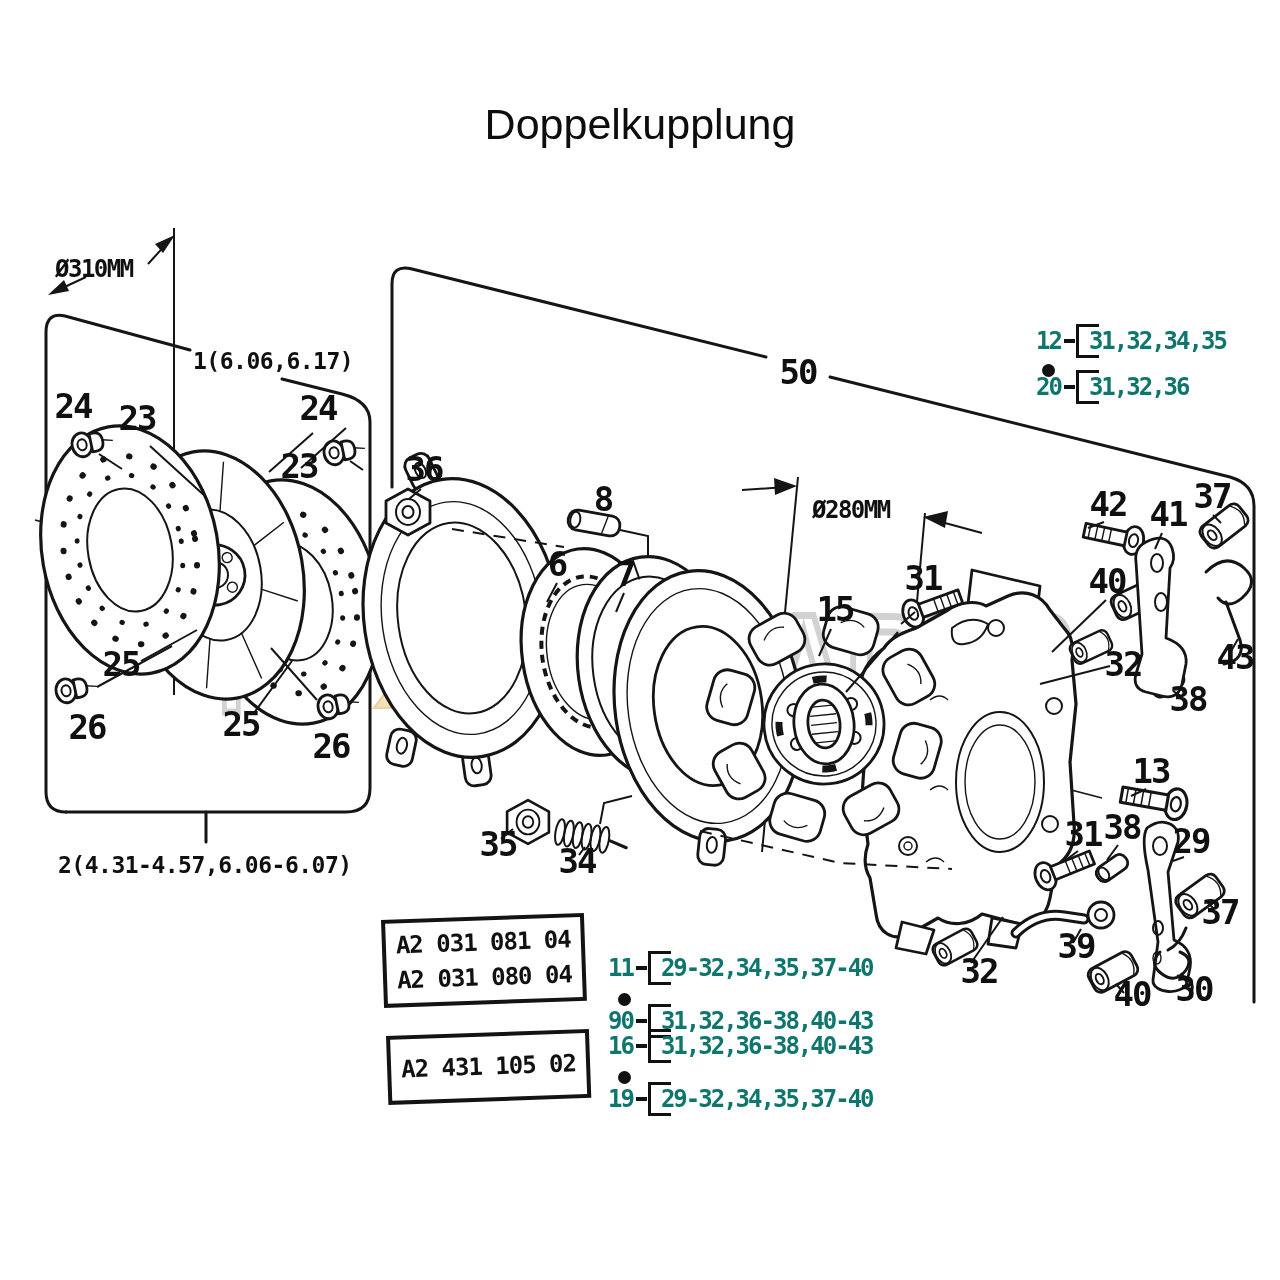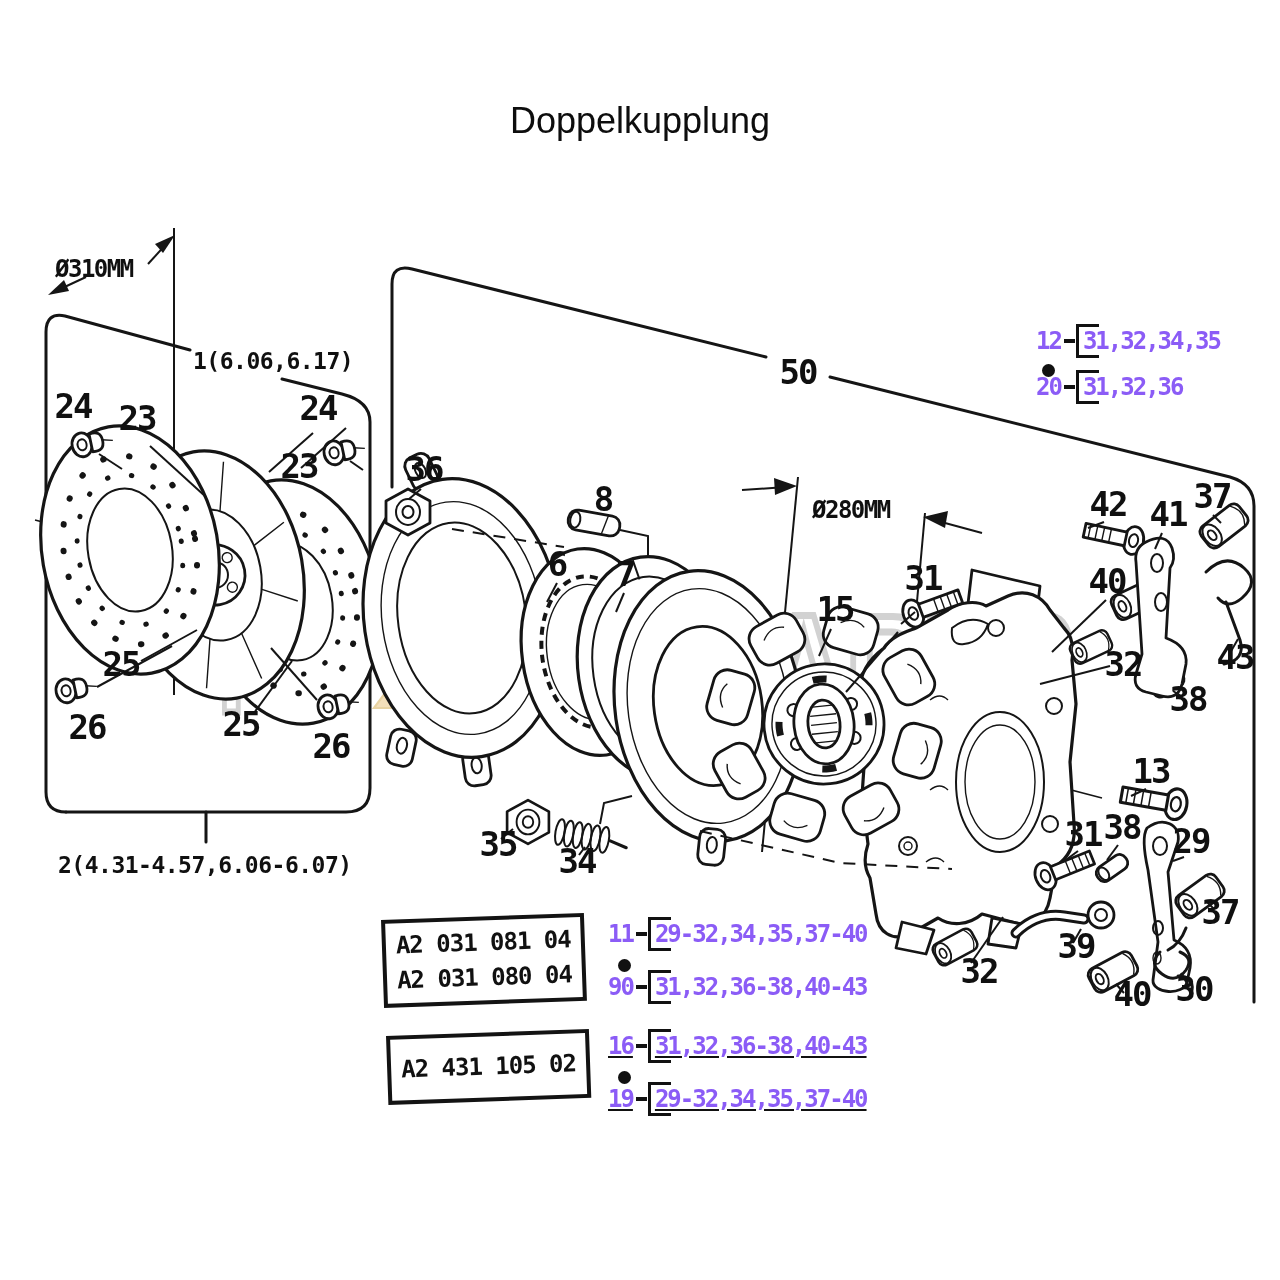--- a/index.html
+++ b/index.html
@@ -1,19 +1,19 @@
 <!DOCTYPE html>
 <html><head>
 <meta charset="utf-8">
 <style>
   html,body{margin:0;padding:0;background:#ffffff;}
   .page{position:relative;width:1280px;height:1280px;background:#ffffff;overflow:hidden;
         font-family:"DejaVu Sans Mono",monospace;color:#111;}
   .title{position:absolute;left:0;top:100px;width:100%;text-align:center;margin:0;
-         font-family:"Liberation Sans",sans-serif;font-weight:400;font-size:36px;color:#0d0d0d;}
+         font-family:"Liberation Sans",sans-serif;font-weight:400;font-size:43px;color:#0d0d0d;}
   svg.diagram{position:absolute;left:0;top:0;}
 
   
   .ln{stroke:#151515;stroke-width:2;fill:none;}
   .ln16{stroke:#151515;stroke-width:1.6;fill:none;}
   .ln3{stroke:#151515;stroke-width:3;fill:none;stroke-linejoin:round;stroke-linecap:round;}
   .w{fill:#fff;stroke:#151515;stroke-width:2.8;stroke-linejoin:round;}
   .w3{fill:#fff;stroke:#151515;stroke-width:3.2;stroke-linejoin:round;}
   .n{fill:none;stroke:#151515;stroke-width:2;}
   .n1{fill:none;stroke:#151515;stroke-width:1.4;}
@@ -30,26 +30,26 @@
   .start{text-anchor:start;}
 
   .wm-o{fill:#ffffff;stroke:#d2d2d2;stroke-width:7;font-family:"Liberation Sans",sans-serif;
         font-weight:bold;font-size:140px;}
   .wm-x{fill:#f3dfba;stroke:#e8d3a2;stroke-width:2;font-family:"Liberation Sans",sans-serif;
         font-weight:bold;font-size:195px;}
 
   
   .ref-list{position:absolute;}
   .ref-row{display:flex;align-items:center;height:32px;white-space:nowrap;
-           font:bold 24px "DejaVu Sans Mono",monospace;letter-spacing:-2px;color:#8b5cf6;}
+           font:bold 24px "DejaVu Sans Mono",monospace;letter-spacing:-2px;color:#0f766e;}
   .rl-tr .ref-row{margin-bottom:14px;}
   .rl-mid .ref-row,.rl-bot .ref-row{margin-bottom:21px;}
   .rdash{width:11px;height:3.5px;background:#111;margin:0 1px 0 3px;flex:none;}
   .brk{width:23px;height:34px;border:3.5px solid #111;border-right:none;margin-right:-19px;flex:none;box-sizing:border-box;}
-  .refs{padding-left:3px;}
+  .refs{padding-left:9px;}
   .bullet{position:absolute;width:13px;height:13px;border-radius:50%;background:#111;}
   .rl-tr .bullet{left:6px;top:39px;}
   .rl-mid .bullet,.rl-bot .bullet{left:10px;top:41px;}
 
   
   .code-box{position:absolute;border:4px solid #131313;background:#fff;
             font:bold 24px "DejaVu Sans Mono",monospace;letter-spacing:-1px;color:#111;
             padding:5px 10px;transform:rotate(-2deg);transform-origin:left top;}
   .code-box .cline{line-height:35px;white-space:nowrap;}
   .box2{padding:13px 10px;}
@@ -377,37 +377,37 @@
     </div>
     <div class="bullet"></div>
     <div class="ref-row">
       <span class="rid">20</span>
       <span class="rdash"></span>
       <span class="brk"></span>
       <span class="refs">31,32,36</span>
     </div>
   </div>
 
-  <div class="ref-list rl-mid" style="left: 608px; top: 918px;">
+  <div class="ref-list rl-mid" style="left: 608px; top: 952px;">
     <div class="ref-row">
       <span class="rid">11</span>
       <span class="rdash"></span>
       <span class="brk"></span>
       <span class="refs">29-32,34,35,37-40</span>
     </div>
     <div class="bullet"></div>
     <div class="ref-row">
       <span class="rid">90</span>
       <span class="rdash"></span>
       <span class="brk"></span>
       <span class="refs">31,32,36-38,40-43</span>
     </div>
   </div>
 
-  <div class="ref-list rl-bot" style="left: 608px; top: 1030px; text-decoration: underline;">
+  <div class="ref-list rl-bot" style="left: 608px; top: 1030px;">
     <div class="ref-row">
       <span class="rid">16</span>
       <span class="rdash"></span>
       <span class="brk"></span>
       <span class="refs">31,32,36-38,40-43</span>
     </div>
     <div class="bullet"></div>
     <div class="ref-row">
       <span class="rid">19</span>
       <span class="rdash"></span>

